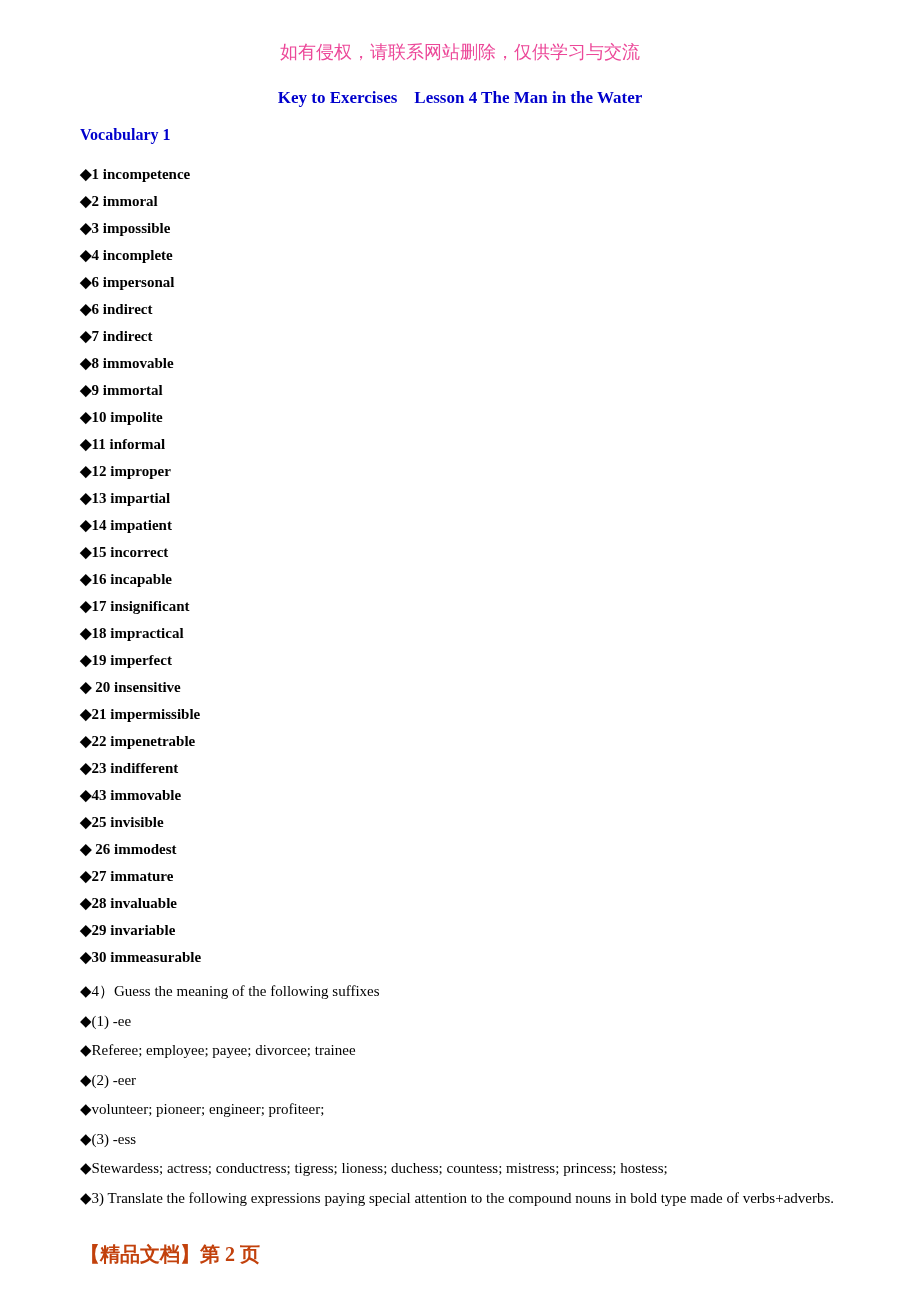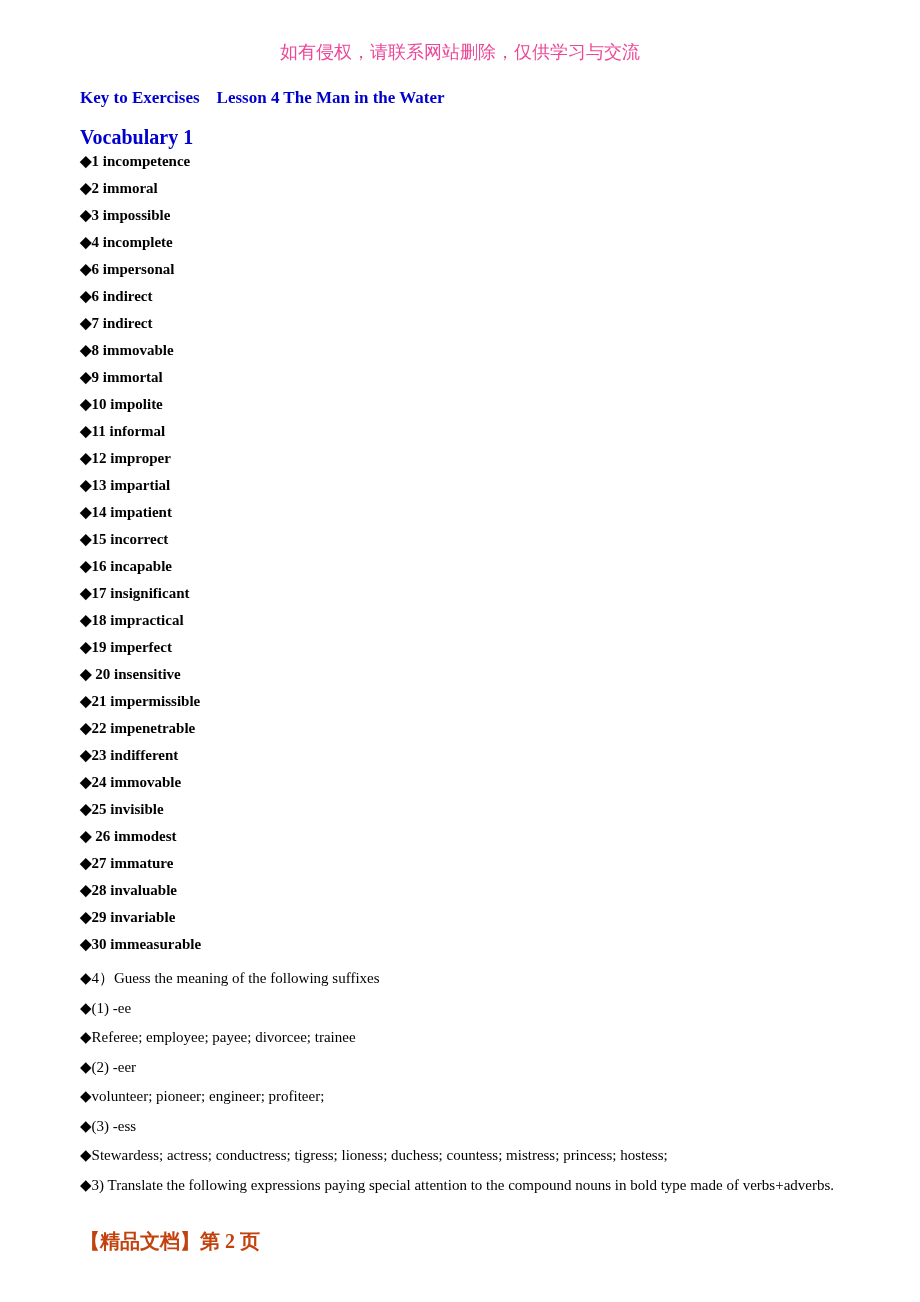--- a/index.html
+++ b/index.html
@@ -16,30 +16,31 @@
       min-height: 1302px;
       padding: 40px 80px;
     }
     .top-notice {
       text-align: center;
       font-size: 18px;
       margin-bottom: 24px;
       color: #ec4899;
     }
     .title-line {
+      text-align: center;
       font-weight: bold;
       color: #0000cc;
       font-size: 17px;
       margin-bottom: 18px;
     }
     .section-heading {
       font-weight: bold;
       color: #0000cc;
-      font-size: 20px;
-      margin-bottom: 0;
+      font-size: 16px;
+      margin-bottom: 18px;
     }
     .vocab-list {
       list-style: none;
       padding: 0;
       margin: 0 0 10px 0;
       font-weight: bold;
     }
     .vocab-list li {
       margin-bottom: 3px;
       font-size: 15px;
@@ -92,21 +93,21 @@
     <li>◆14  impatient</li>
     <li>◆15  incorrect</li>
     <li>◆16  incapable</li>
     <li>◆17  insignificant</li>
     <li>◆18  impractical</li>
     <li>◆19  imperfect</li>
     <li>◆ 20  insensitive</li>
     <li>◆21  impermissible</li>
     <li>◆22  impenetrable</li>
     <li>◆23  indifferent</li>
-    <li>◆24  immovable</li>
+    <li>◆43  immovable</li>
     <li>◆25  invisible</li>
     <li>◆ 26  immodest</li>
     <li>◆27  immature</li>
     <li>◆28  invaluable</li>
     <li>◆29  invariable</li>
     <li>◆30  immeasurable</li>
   </ul>
 
 <div class="extra-section">
 <p>◆4）Guess the meaning of the following suffixes</p>

